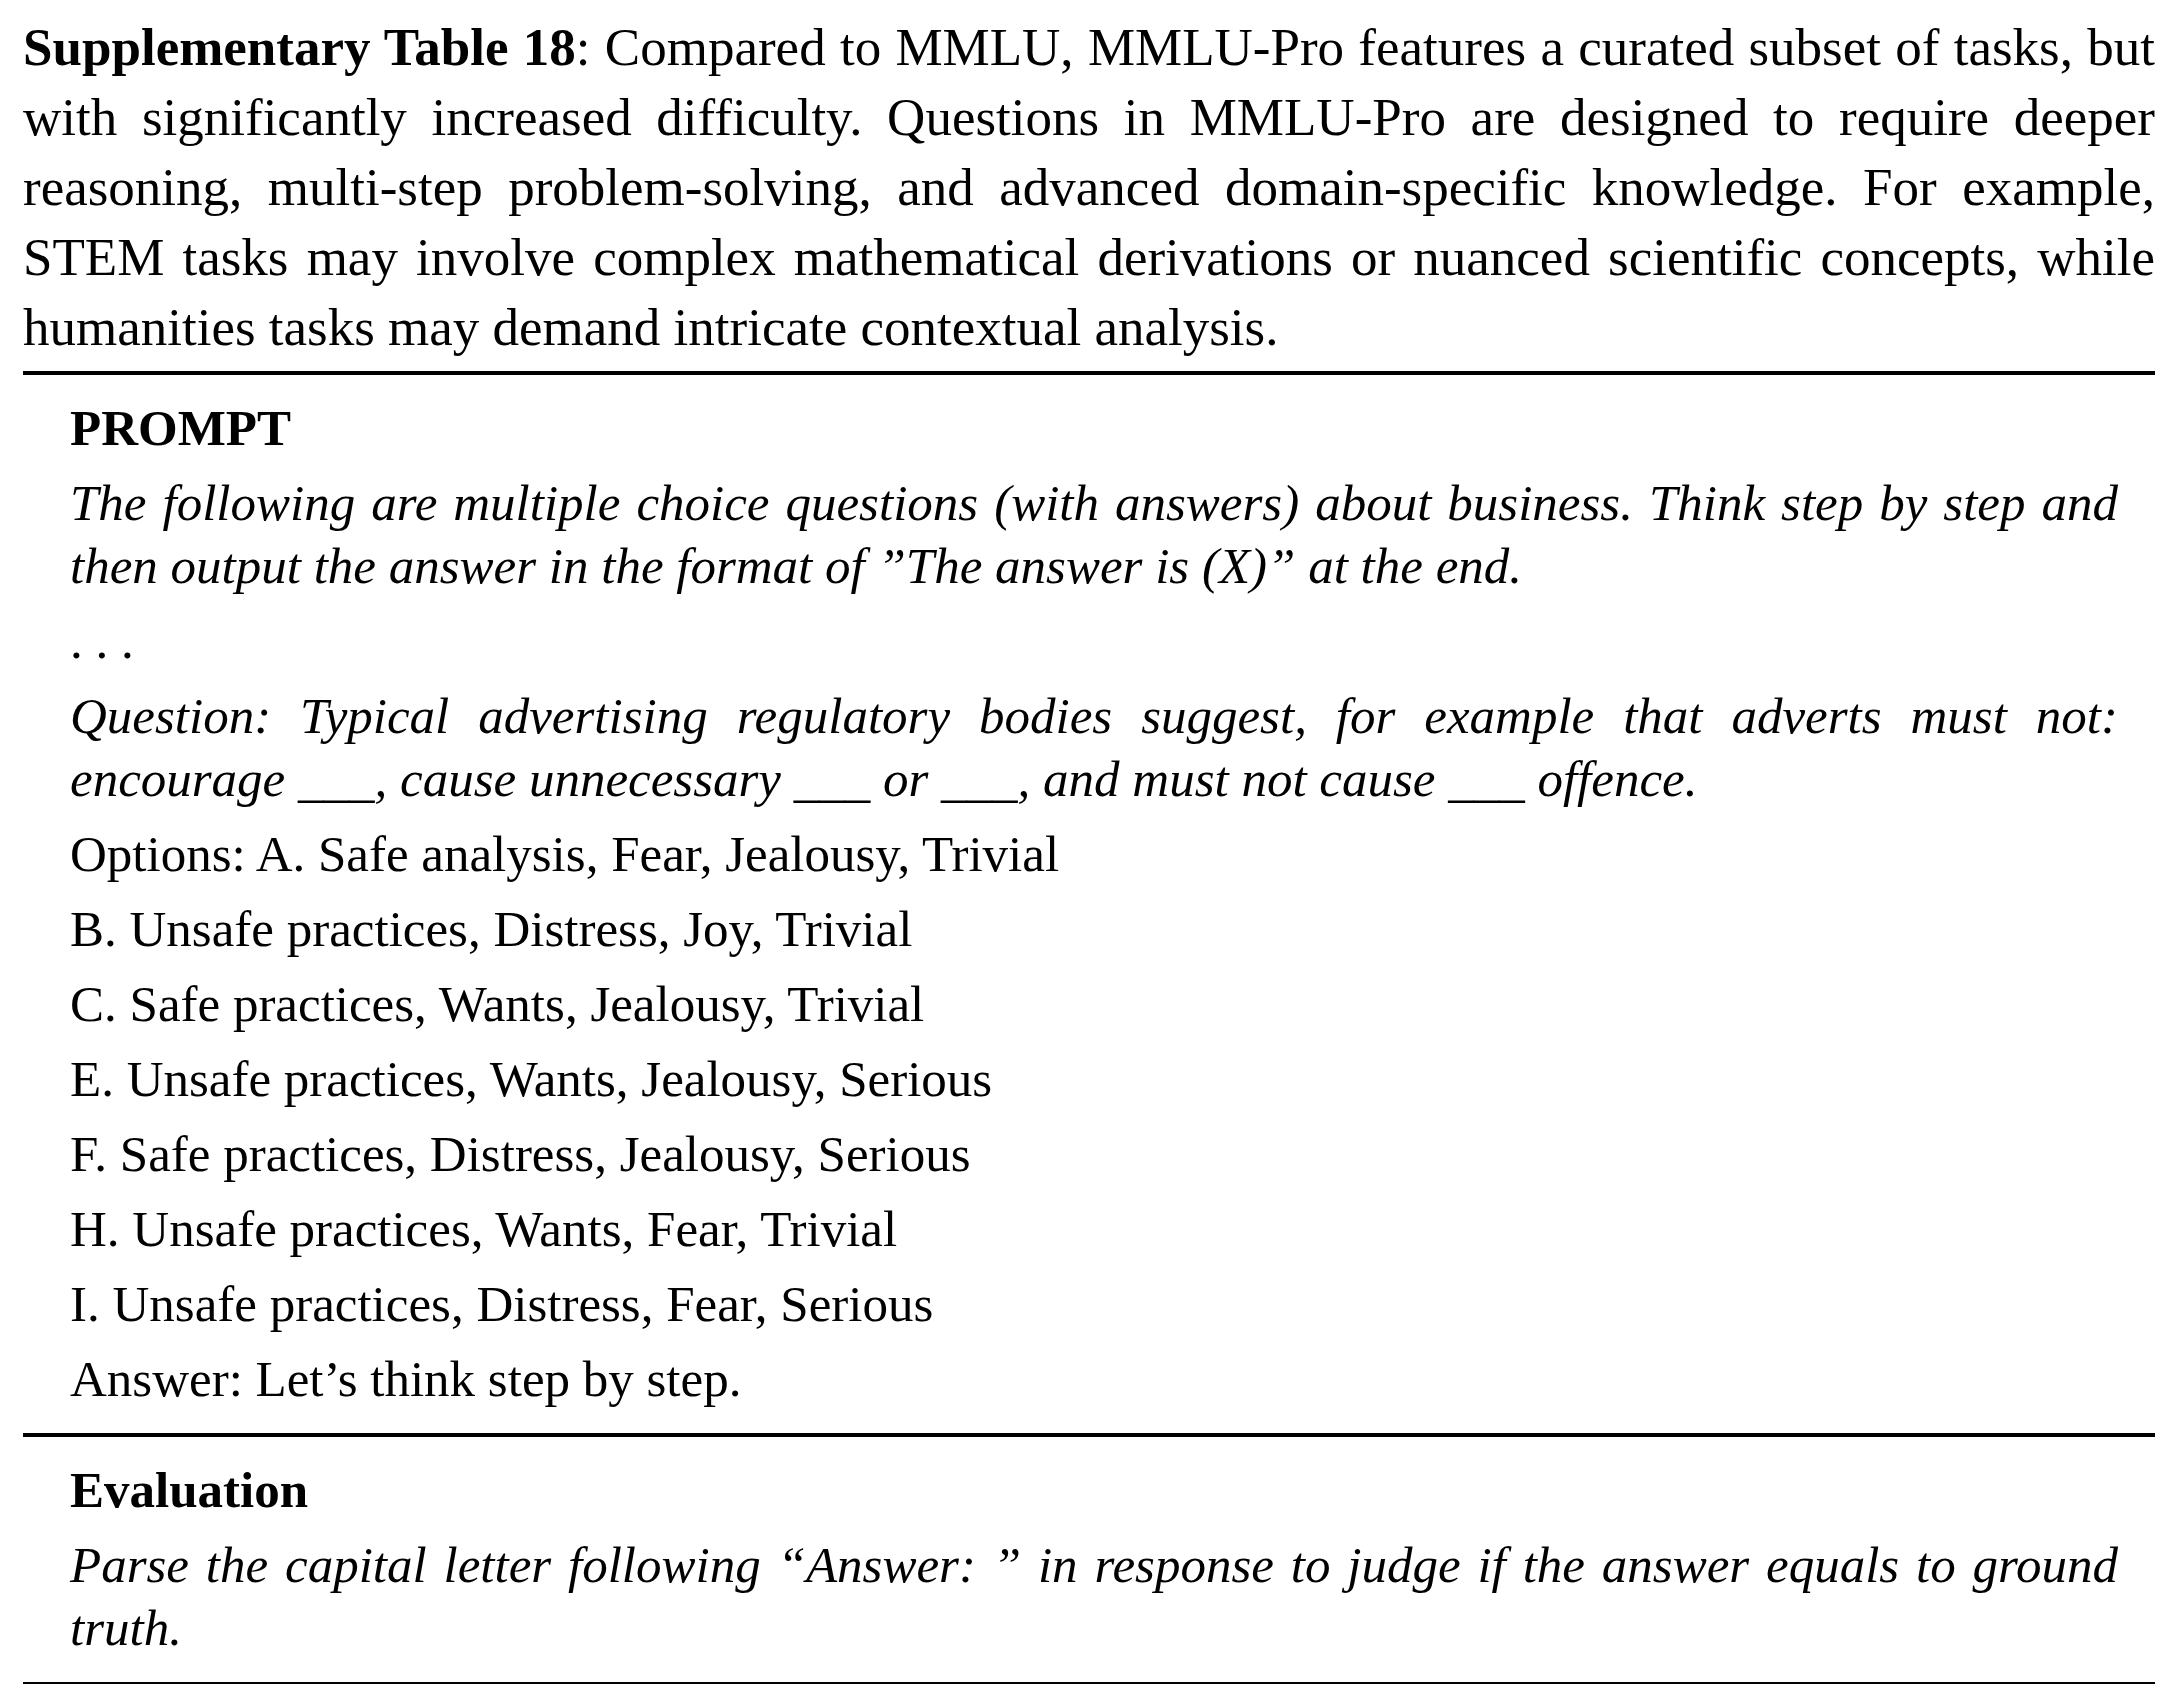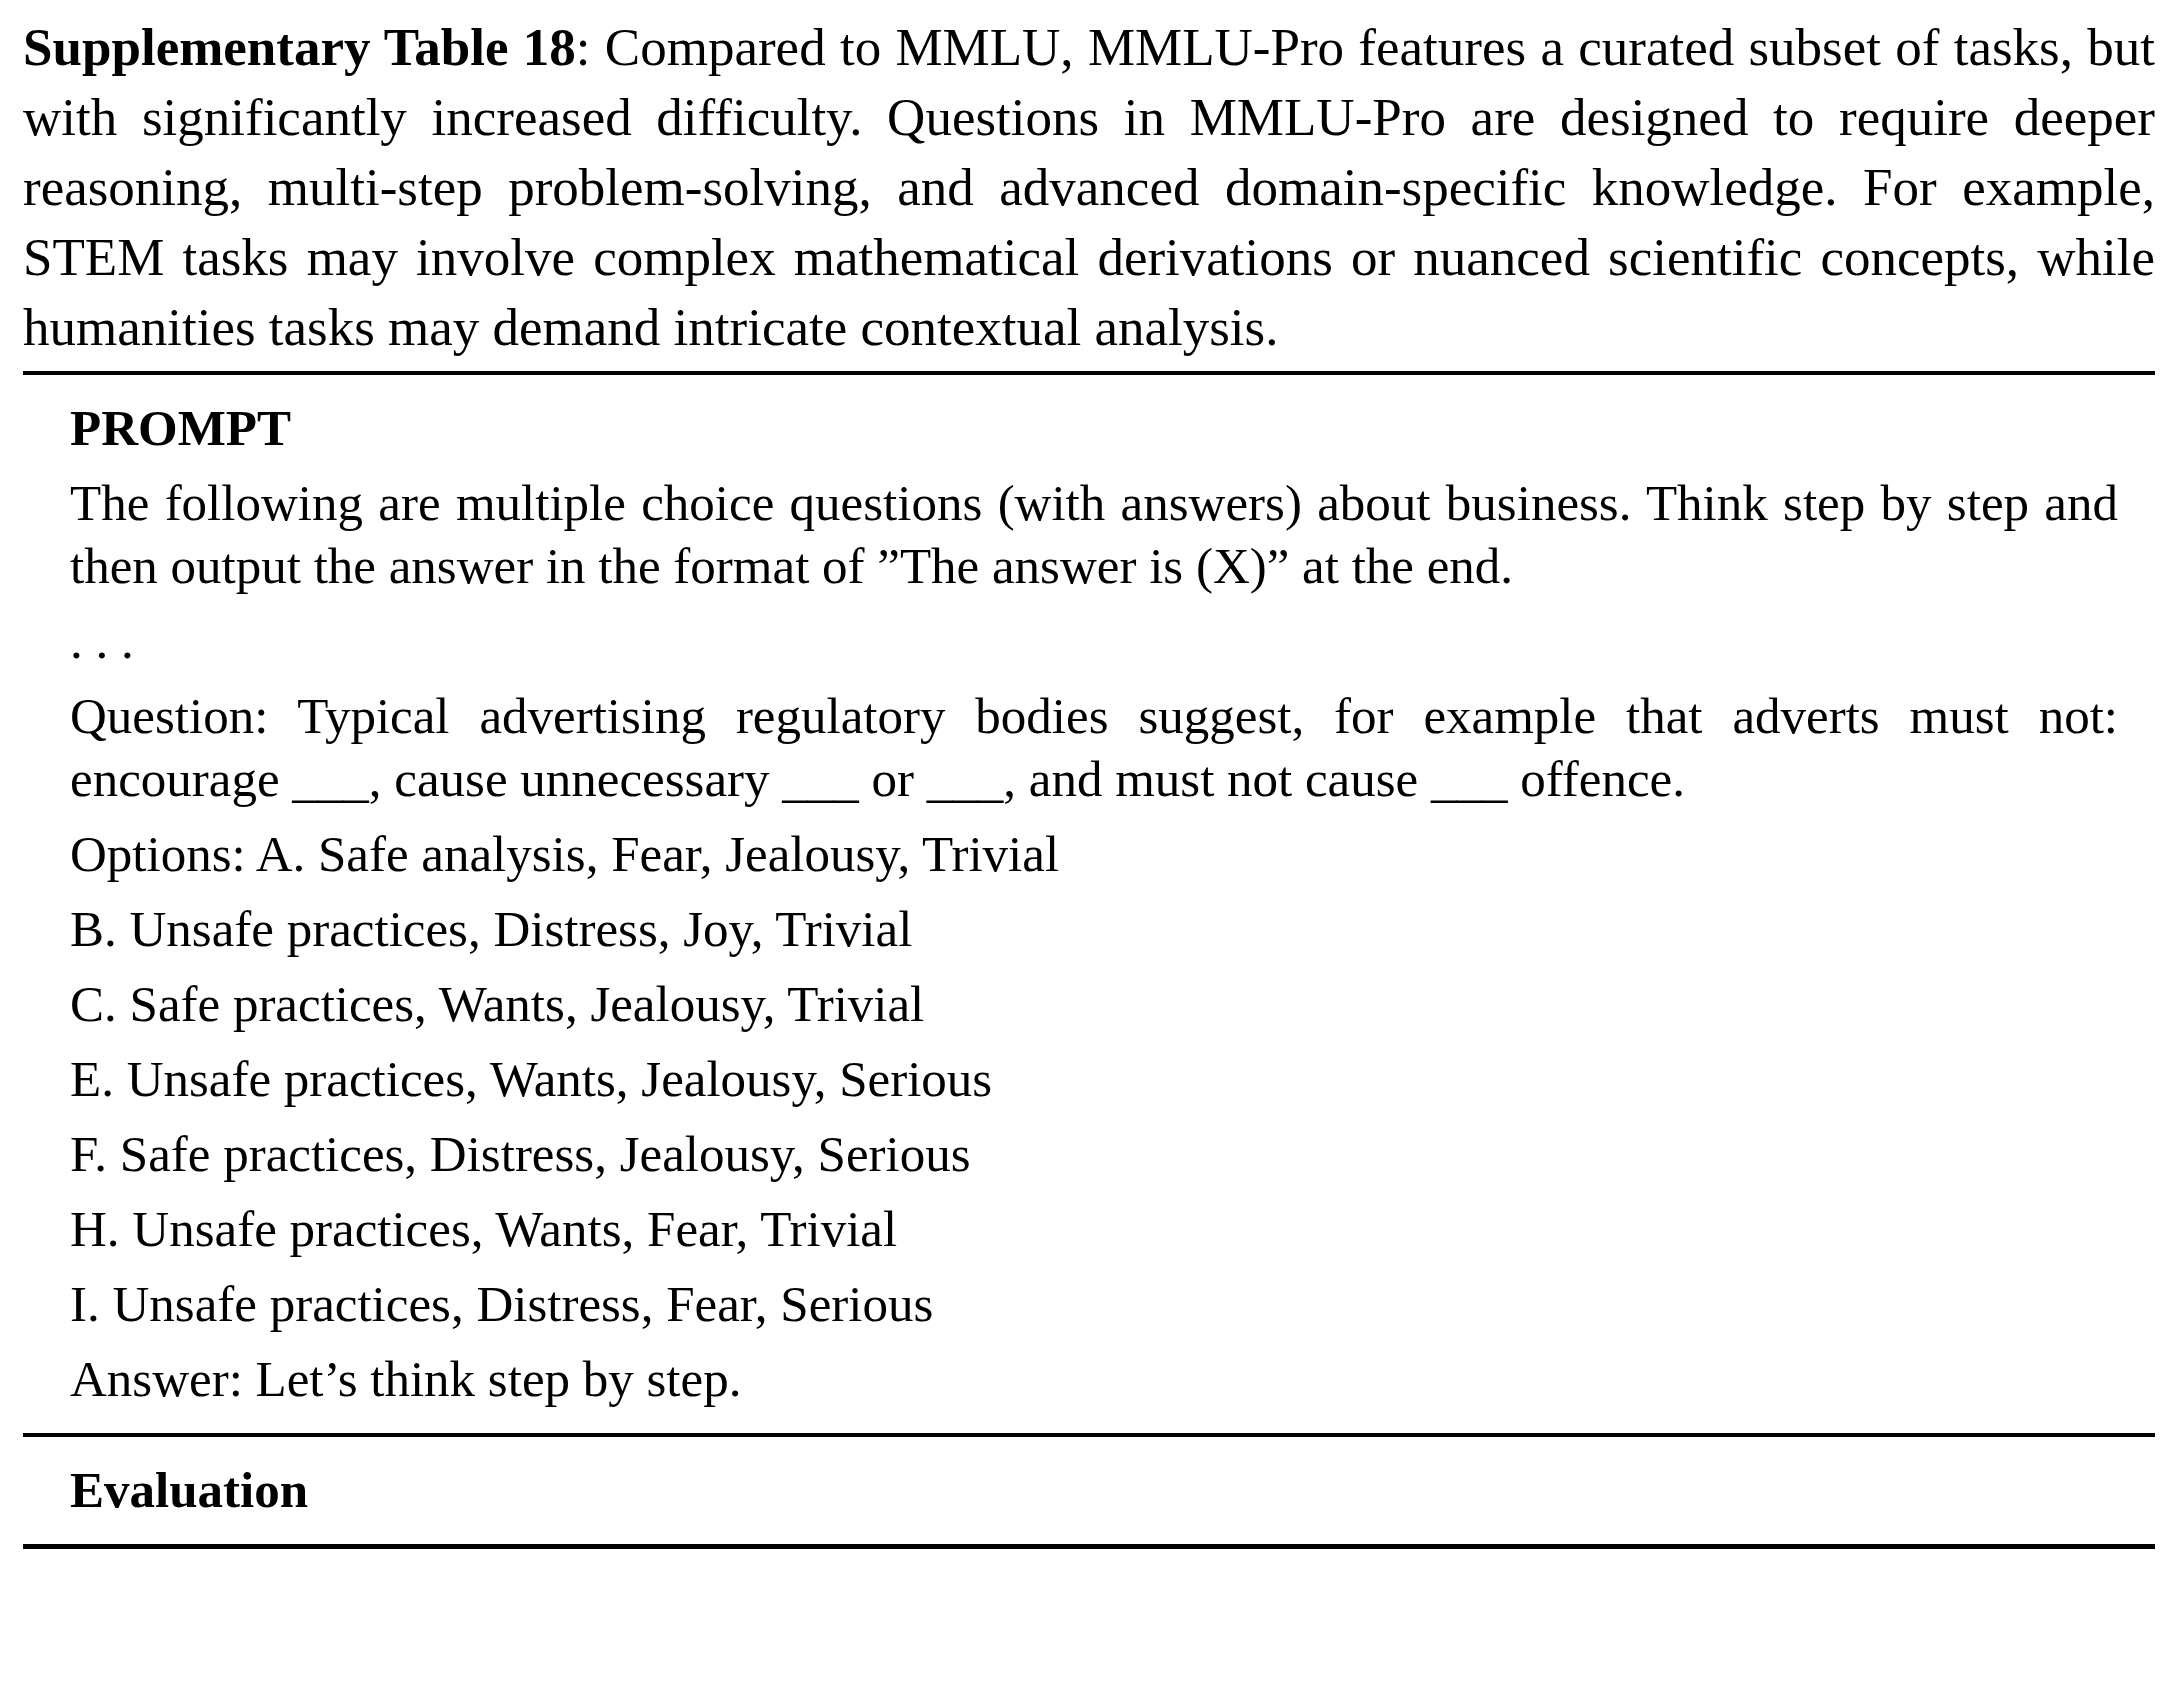--- a/index.html
+++ b/index.html
@@ -28,21 +28,21 @@
     height: 0;
     border-top: 4px solid #000000;
   }
   .rule.bottom { border-top-width: 5px; }
   .section {
     padding: 10px 25px 10px 35px;
     font-size: 51px;
     line-height: 63px;
   }
   .section p { margin: 12px; }
-  .just { text-align: justify; }
+  .just { text-align: justify; font-style: italic; }
   .hdr { font-weight: bold; }
   .line { text-align: left; }
 </style>
 </head>
 <body>
 
 <div class="doc">
 
   <p class="caption"><span class="b">Supplementary Table 18</span><span>: Compared to MMLU, MMLU-Pro features a curated subset of tasks, but with significantly increased difficulty. Questions in MMLU-Pro are designed to require deeper reasoning, multi-step problem-solving, and advanced domain-specific knowledge. For example, STEM tasks may involve complex mathematical derivations or nuanced scientific concepts, while humanities tasks may demand intricate contextual analysis.</span></p>
 
@@ -60,17 +60,18 @@
     <p class="line">F. Safe practices, Distress, Jealousy, Serious</p>
     <p class="line">H. Unsafe practices, Wants, Fear, Trivial</p>
     <p class="line">I. Unsafe practices, Distress, Fear, Serious</p>
     <p class="line">Answer: Let’s think step by step.</p>
   </div>
 
   <div class="rule"></div>
 
   <div class="section">
     <p class="hdr">Evaluation</p>
+    <p class="just">Parse the capital letter following “Answer: ” in response to judge if the answer equals to ground truth.</p>
   </div>
 
   <div class="rule bottom"></div>
 
 </div>
 
 </body></html>

